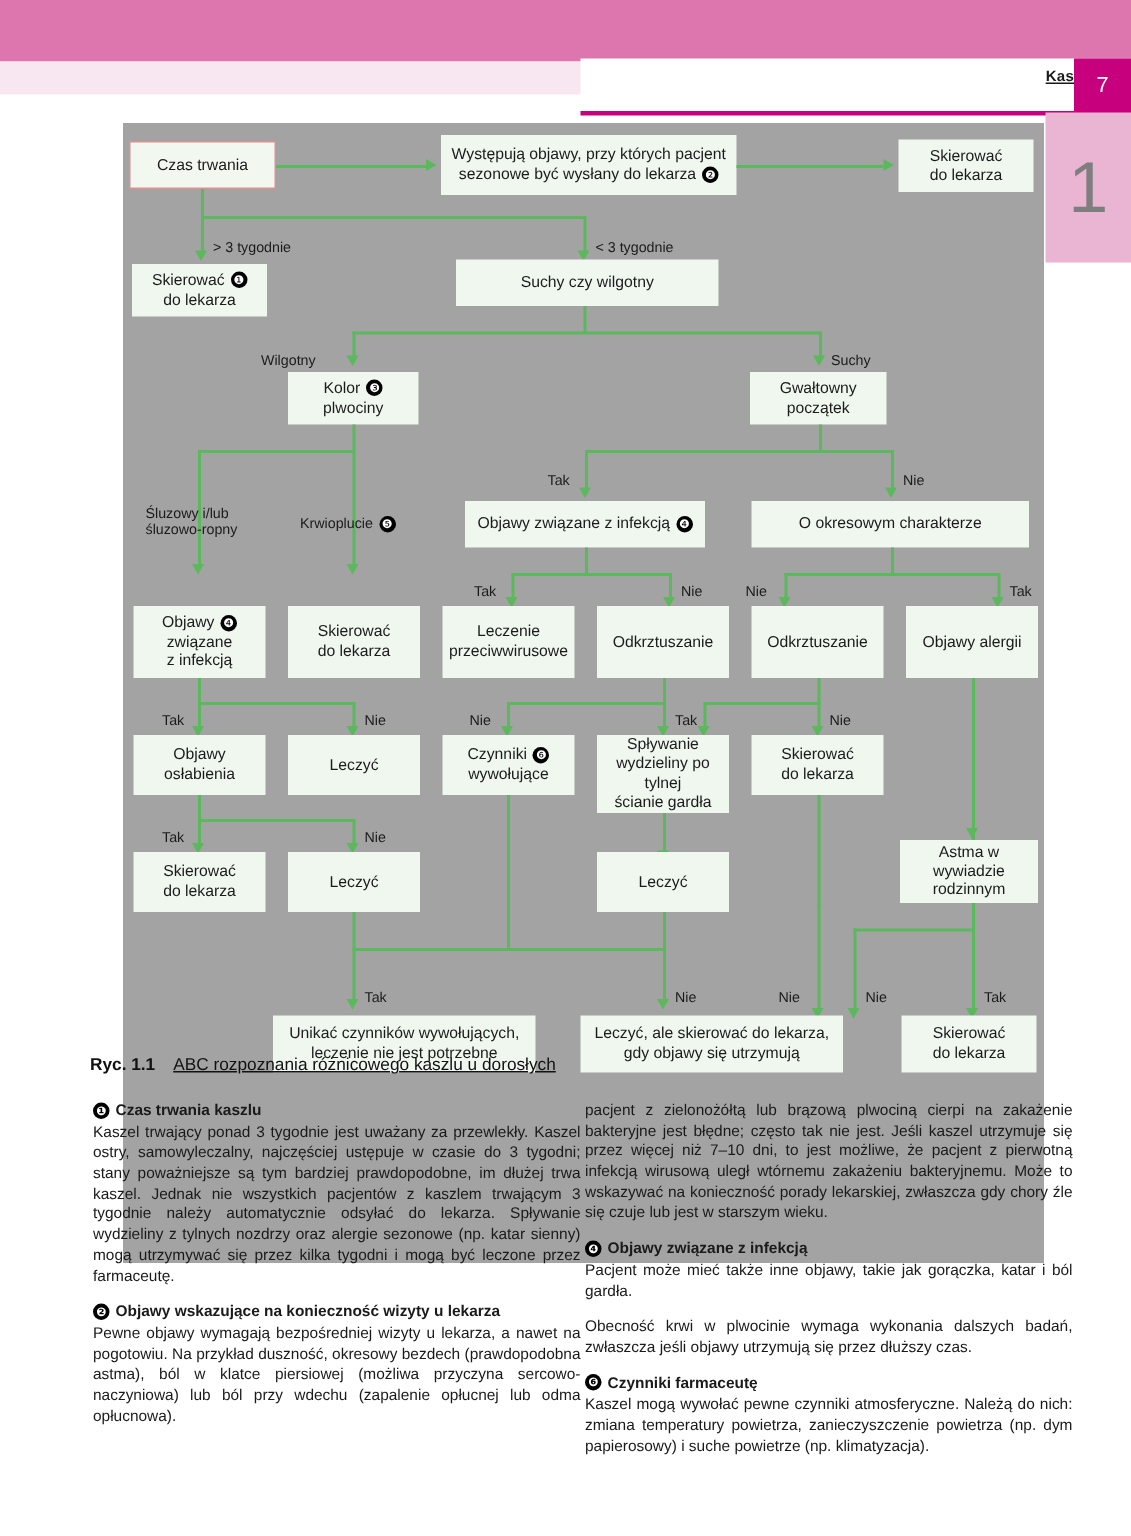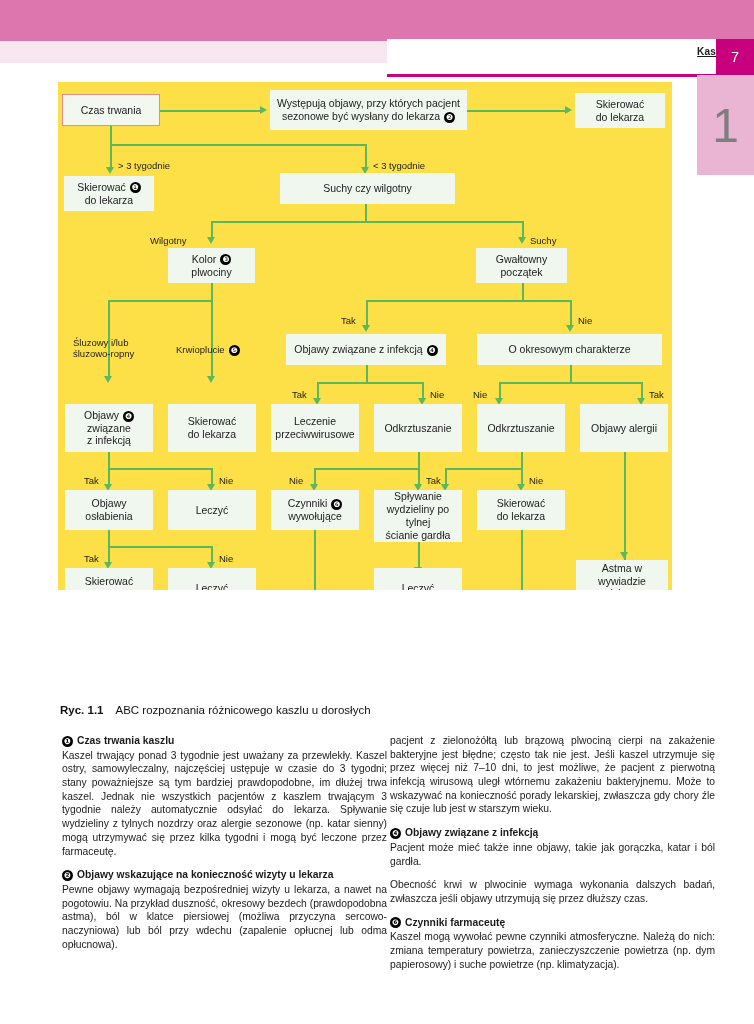--- a/index.html
+++ b/index.html
@@ -29,22 +29,22 @@
     position:absolute;left:697px;top:75px;width:57px;height:100px;background:#eab4d3;
   }
   #chapter-tab-number{
     position:absolute;left:0;top:0;width:57px;height:100px;display:flex;
     align-items:center;justify-content:center;font-size:48px;color:#7e7e7e;
     font-family:"Liberation Sans", sans-serif;
   }
 
   
   #flowchart{
-    position:absolute;left:58px;top:82px;width:614px;height:508px;
-    background:#fde047;overflow:hidden;
+    position:absolute;left:82px;top:82px;width:614px;height:760px;
+    background:#a3a3a3;overflow:hidden;
   }
   .node{
     position:absolute;background:#eff7ef;box-sizing:border-box;
     display:flex;align-items:center;justify-content:center;text-align:center;
     font-size:10.5px;line-height:1.22;color:#1b1b1b;padding:2px 4px;
   }
   .node.start{background:#f2f7f0;border:1.5px solid #e08e8e;}
   .marker{
     display:inline-block;width:11px;height:11px;border-radius:50%;
     background:#000;color:#fff;font-size:8px;line-height:11px;text-align:center;
@@ -59,21 +59,21 @@
   .arrow-d{position:absolute;width:0;height:0;border-left:4.5px solid transparent;
     border-right:4.5px solid transparent;border-top:7px solid #5cb85c;}
   .arrow-r{position:absolute;width:0;height:0;border-top:4.5px solid transparent;
     border-bottom:4.5px solid transparent;border-left:7px solid #5cb85c;}
 
   
   #caption{
     position:absolute;left:60px;top:704px;width:640px;font-size:11.5px;color:#111;
   }
   #caption-label{font-weight:bold;text-align:right;}
-  #caption-text{margin-left:12px;}
+  #caption-text{margin-left:12px;text-decoration:underline;}
 
   
   .col{position:absolute;top:734px;width:325px;font-size:10.3px;line-height:1.33;color:#1a1a1a;}
   #col-left{left:62px;}
   #col-right{left:390px;}
   .note{margin-bottom:10px;}
   .note-head{font-weight:bold;font-size:10.3px;margin-bottom:1px;}
   .note-head .marker{margin-left:0;margin-right:4px;}
   .note-body{text-align:justify;}
 </style>

